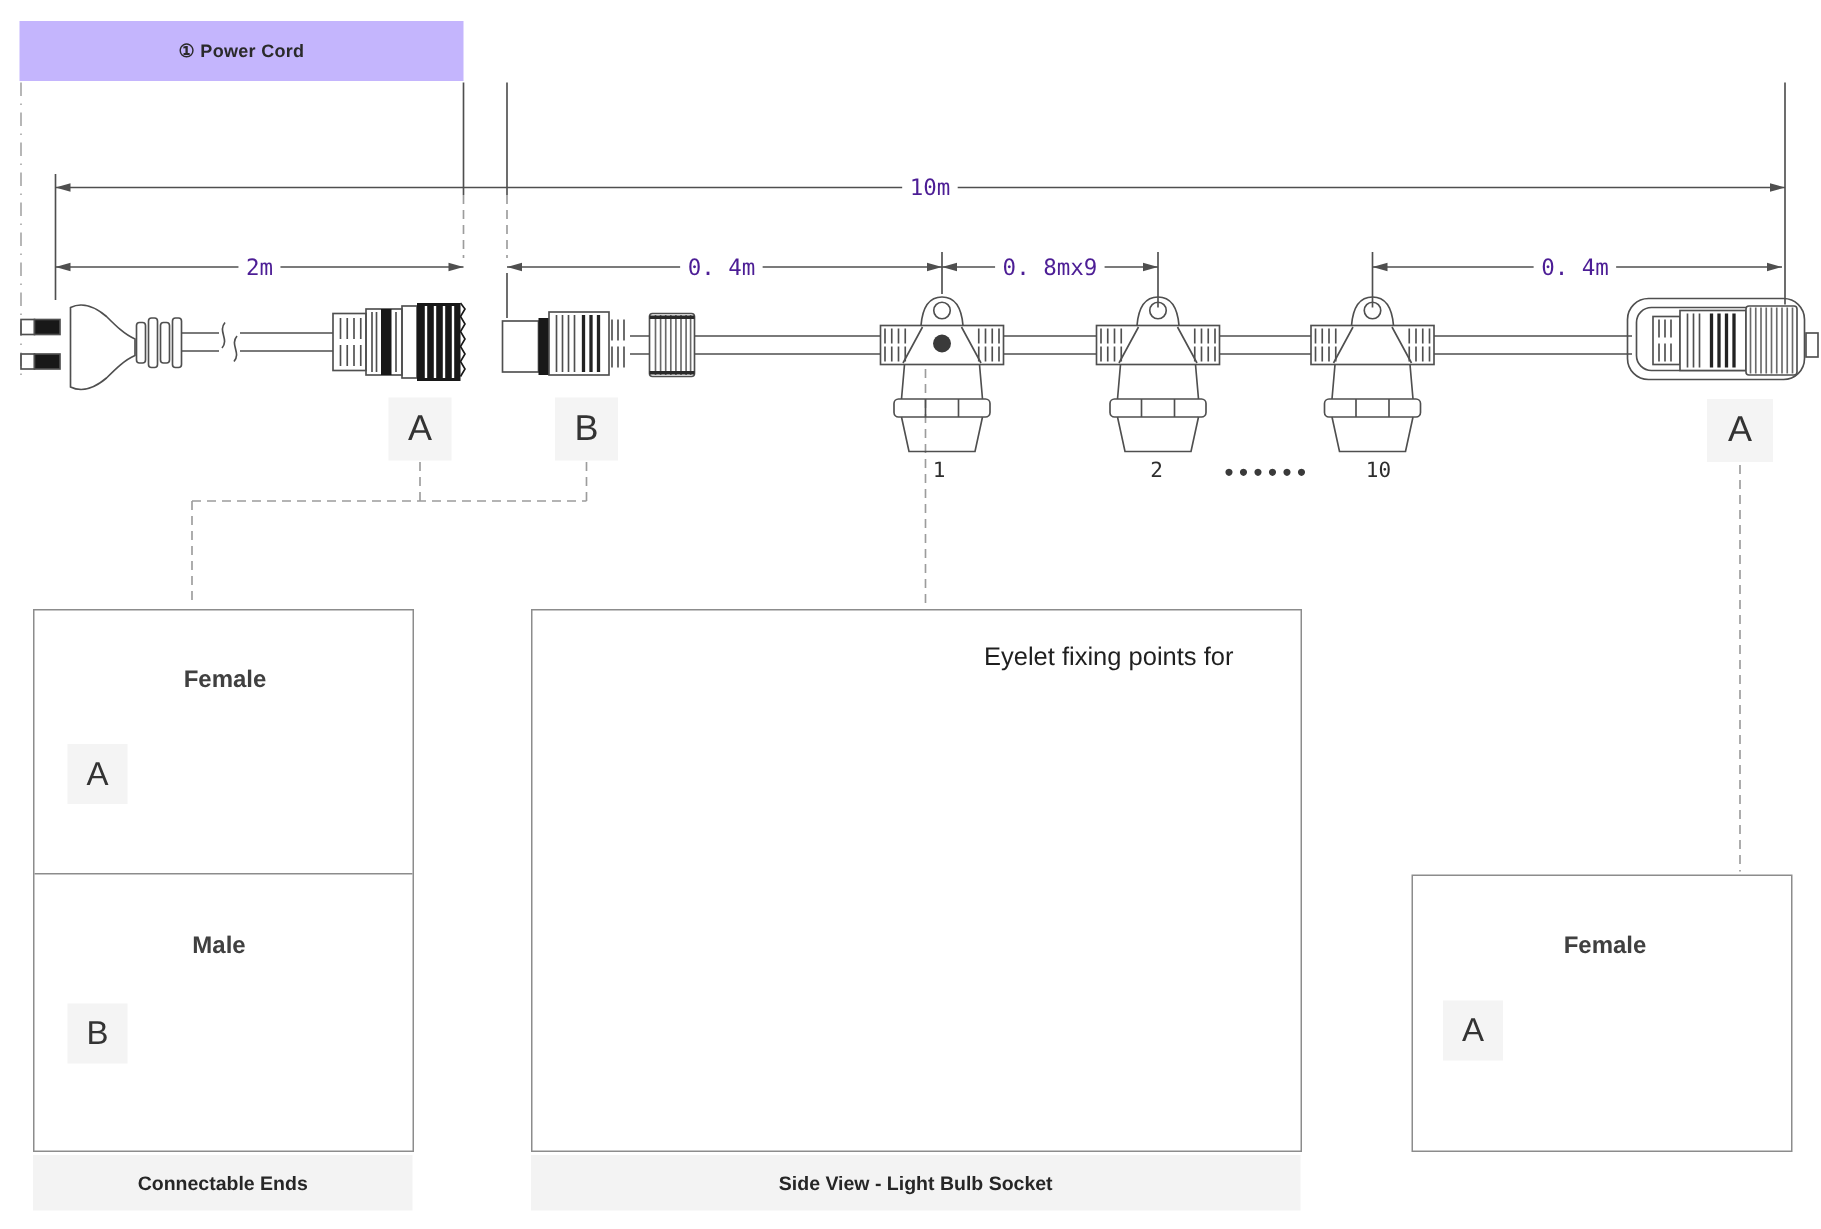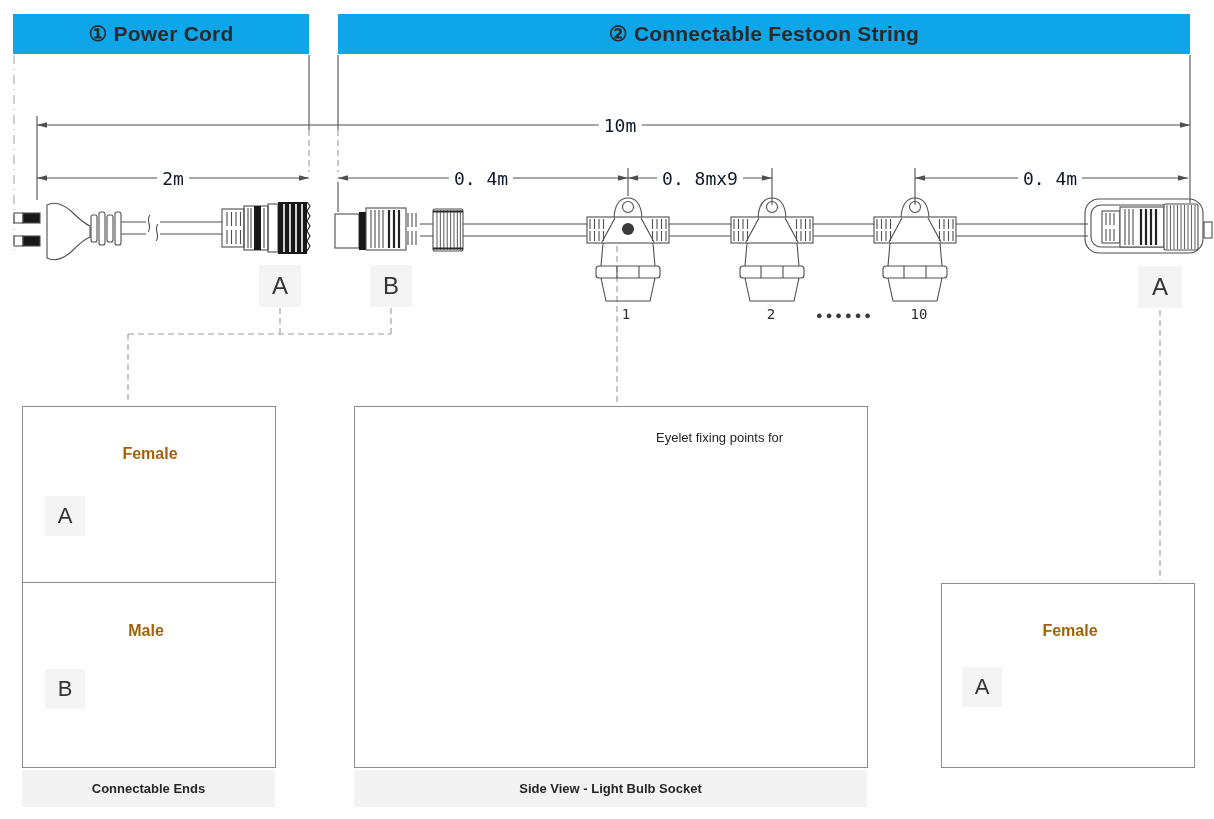--- a/index.html
+++ b/index.html
@@ -1,31 +1,31 @@
 <!DOCTYPE html>
 <html><head>
 <meta charset="utf-8">
 <style>
   html,body{margin:0;padding:0;background:#ffffff;}
   #canvas{position:relative;width:1214px;height:819px;background:#ffffff;overflow:hidden;
           font-family:"Liberation Sans",sans-serif;color:#1f1f1f;}
   .abs{position:absolute;}
-  .hdr{background:#0ea5e9;display:flex;align-items:center;justify-content:center;
-       font-size:21px;font-weight:600;letter-spacing:.2px;color:#2a2a2a;}
+  .hdr{background:#c4b5fd;display:flex;align-items:center;justify-content:center;
+       font-size:12px;font-weight:600;letter-spacing:.2px;color:#2a2a2a;}
   .cap{background:#f3f3f3;display:flex;align-items:center;justify-content:center;
        font-size:13px;font-weight:700;color:#262626;}
   .chip{background:#f4f4f4;display:flex;align-items:center;justify-content:center;
         font-size:24px;font-weight:500;color:#333;}
-  .dim{font-family:"DejaVu Sans Mono",monospace;font-size:18px;color:#0f172a;
+  .dim{font-family:"DejaVu Sans Mono",monospace;font-size:15px;color:#4c1d95;
        background:#ffffff;padding:0 5px;transform:translate(-50%,-50%);white-space:nowrap;text-align:right;}
   .num{font-family:"DejaVu Sans Mono",monospace;font-size:14px;color:#2e2e2e;
        transform:translateX(-50%);white-space:nowrap;}
   .dots{font-size:11px;letter-spacing:3px;color:#3a3a3a;transform:translateX(-50%);white-space:nowrap;}
-  .ttl{font-size:16px;font-weight:600;color:#a16207;transform:translateX(-50%);white-space:nowrap;}
-  .note{font-size:13px;font-weight:500;color:#1f1f1f;line-height:27px;white-space:nowrap;}
+  .ttl{font-size:16px;font-weight:600;color:#404040;transform:translateX(-50%);white-space:nowrap;}
+  .note{font-size:17px;font-weight:500;color:#1f1f1f;line-height:27px;white-space:nowrap;}
   .bx{border:1px solid #8c8c8c;background:#fff;}
   svg{position:absolute;left:0;top:0;}
 </style>
 </head>
 <body>
 
 <div id="canvas">
 
   <svg width="1214" height="819" viewBox="0 0 1214 819" stroke="#4f4f4f" fill="none" stroke-width="1.1">
 
@@ -233,21 +233,20 @@
       <path d="M1081,668 V680 M1085,668 V680 M1089,668 V680 M1081,684 V696 M1085,684 V696 M1089,684 V696"></path>
       <rect x="1095" y="662" width="44" height="40" fill="#fff"></rect>
       <path d="M1100,664 V700 M1104,664 V700 M1108,664 V700"></path>
       <path d="M1116,664 V700 M1121,664 V700 M1126,664 V700 M1131,664 V700" stroke="#222" stroke-width="2.2"></path>
       <rect x="1139" y="659" width="34" height="46" rx="2" fill="#fff"></rect>
       <path d="M1142,660 V704 M1145.5,660 V704 M1149,660 V704 M1152.5,660 V704 M1156,660 V704 M1159.5,660 V704 M1163,660 V704 M1166.5,660 V704 M1170,660 V704" stroke="#6a6a6a"></path>
     </g>
   </svg>
 
   <div class="abs hdr" style="left:13px;top:14px;width:296px;height:40px;">① Power Cord</div>
-  <div class="abs hdr" style="left:338px;top:14px;width:852px;height:40px;">② Connectable Festoon String</div>
 
   <div class="abs dim" style="left:620px;top:125px;">10m</div>
   <div class="abs dim" style="left:173px;top:178px;">2m</div>
   <div class="abs dim" style="left:481px;top:178px;">0. 4m</div>
   <div class="abs dim" style="left:700px;top:178px;">0. 8mx9</div>
   <div class="abs dim" style="left:1050px;top:178px;">0. 4m</div>
 
   <div class="abs chip" style="left:259px;top:265px;width:42px;height:42px;">A</div>
   <div class="abs chip" style="left:370px;top:265px;width:42px;height:42px;">B</div>
   <div class="abs chip" style="left:1138px;top:266px;width:44px;height:42px;">A</div>

